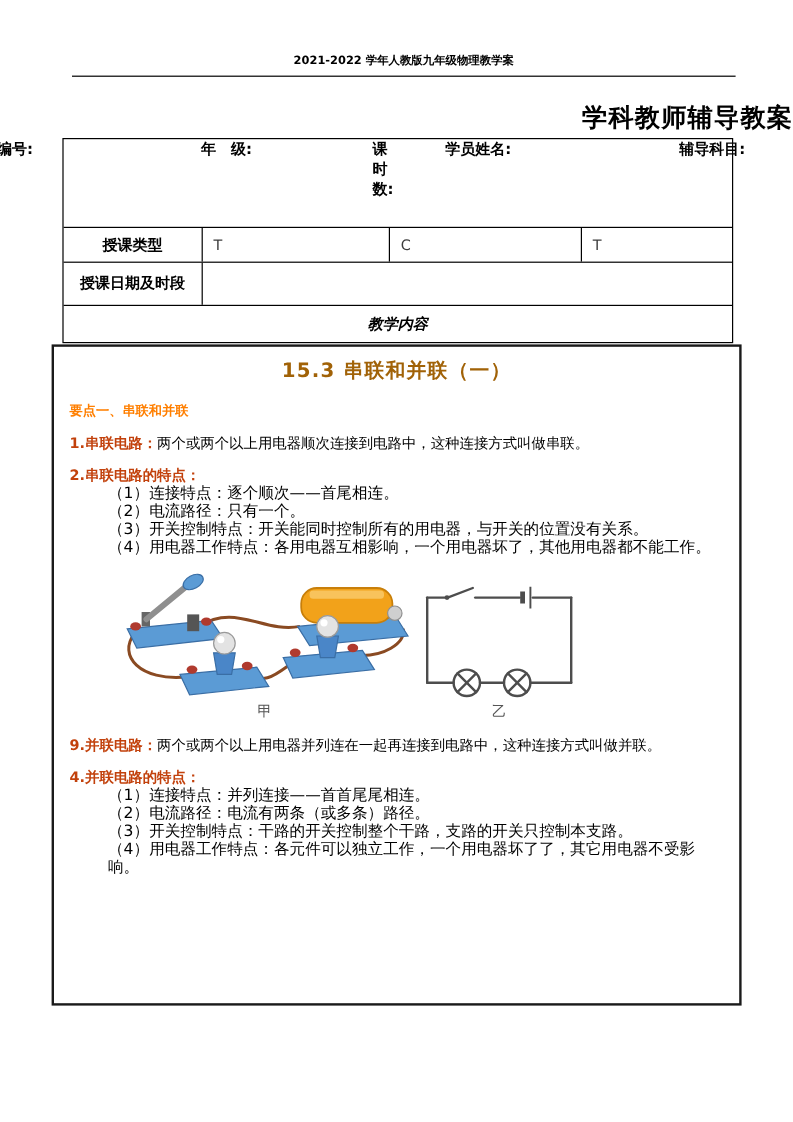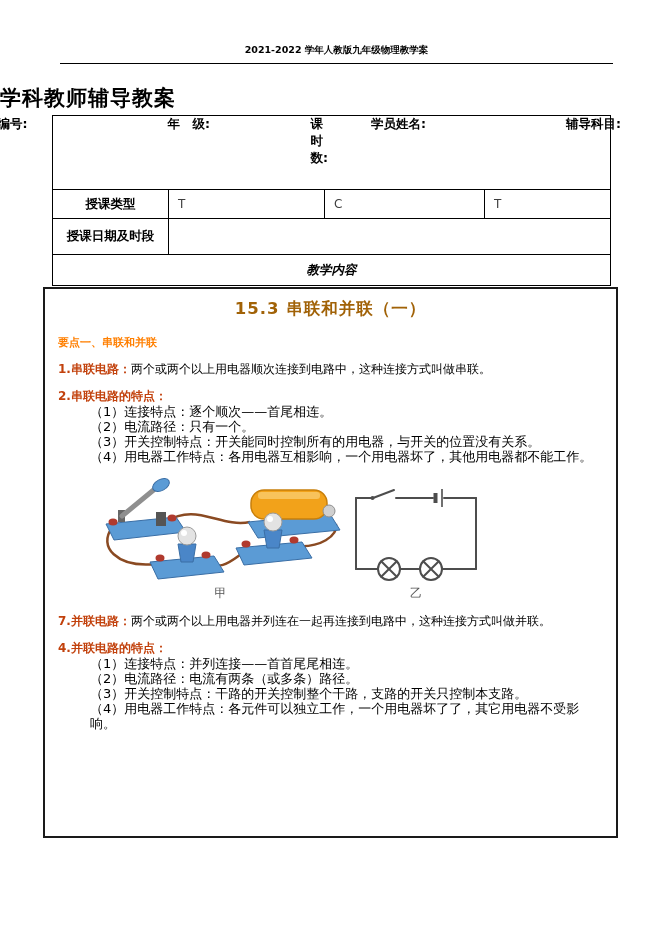--- a/index.html
+++ b/index.html
@@ -11,21 +11,21 @@
   }
 
   
   .page-header {
     position:absolute; top:44px; left:60px; width:553px;
     text-align:center; font-size:9.5px; font-weight:bold;
     border-bottom:1.5px solid #000; padding-bottom:6px;
   }
   .page-title {
     position:absolute; top:84px; left:0; width:661px;
-    text-align:left; font-size:21px; font-weight:bold;
+    text-align:right; font-size:21px; font-weight:bold;
     font-family:"DejaVu Serif","Liberation Serif",serif;
     letter-spacing:1px;
   }
 
   
   .table-upper {
     position:absolute; left:52px; top:115px; width:559px;
     border:1px solid #000; font-size:12.5px;
   }
   .info-row {
@@ -186,21 +186,21 @@
           <line x1="95" y1="1" x2="95" y2="19" stroke="#4d4d4d" stroke-width="1.6"></line>
 
           <circle cx="25.5" cy="10" r="2" fill="#4d4d4d"></circle>
         </svg>
       </div>
       <div class="fig-label">乙</div>
     </div>
   </div>
 
   <div class="para">
-    <span class="lead">7.并联电路：</span><span>两个或两个以上用电器并列连在一起再连接到电路中，这种连接方式叫做并联。</span>
+    <span class="lead">9.并联电路：</span><span>两个或两个以上用电器并列连在一起再连接到电路中，这种连接方式叫做并联。</span>
   </div>
   <div class="para">
     <span class="lead">4.并联电路的特点：</span><span></span>
   </div>
 
   <div class="sub">（1）连接特点：并列连接——首首尾尾相连。</div>
   <div class="sub">（2）电流路径：电流有两条（或多条）路径。</div>
   <div class="sub">（3）开关控制特点：干路的开关控制整个干路，支路的开关只控制本支路。</div>
   <div class="sub">（4）用电器工作特点：各元件可以独立工作，一个用电器坏了了，其它用电器不受影响。</div>
 

